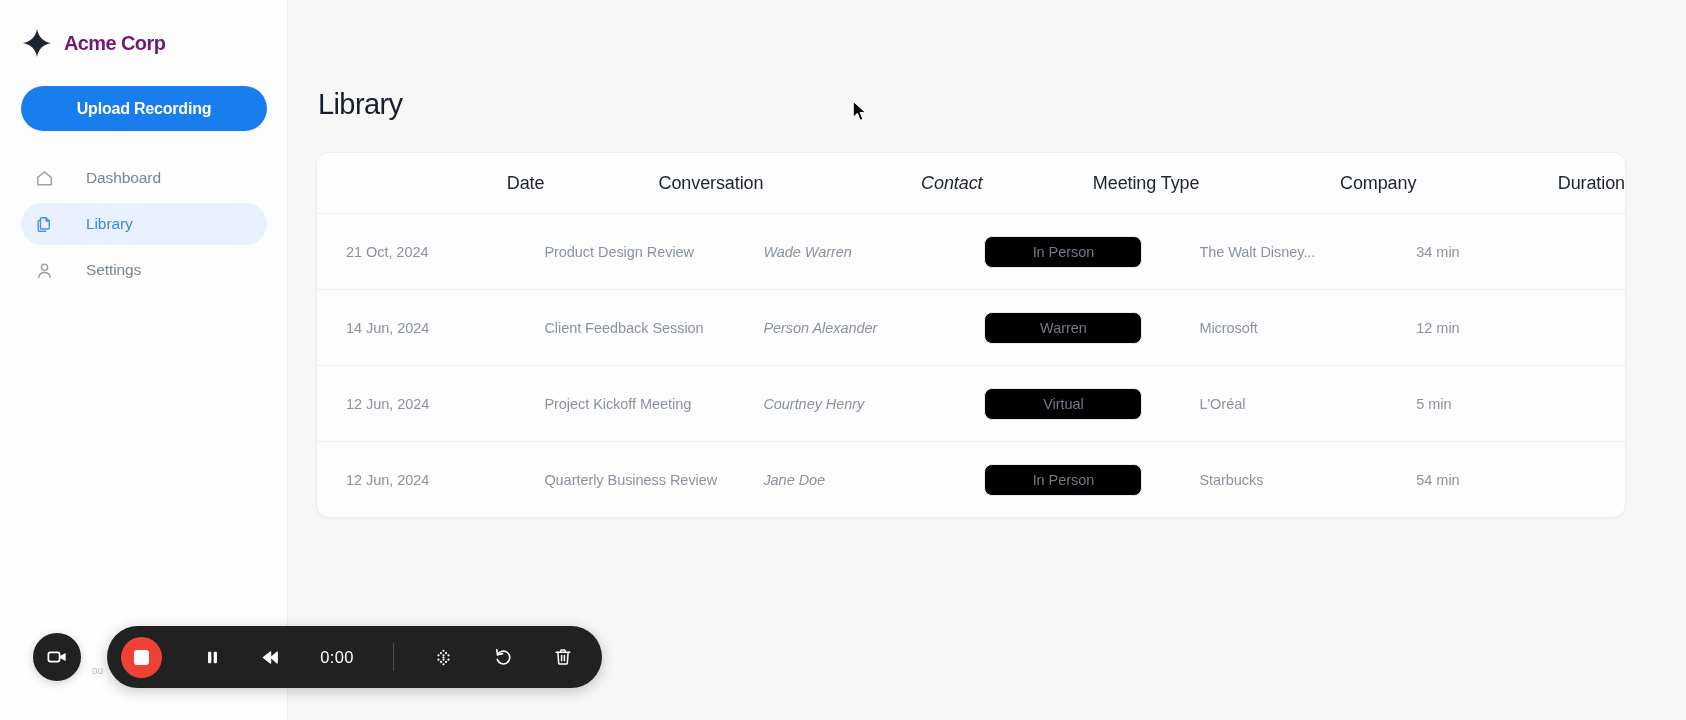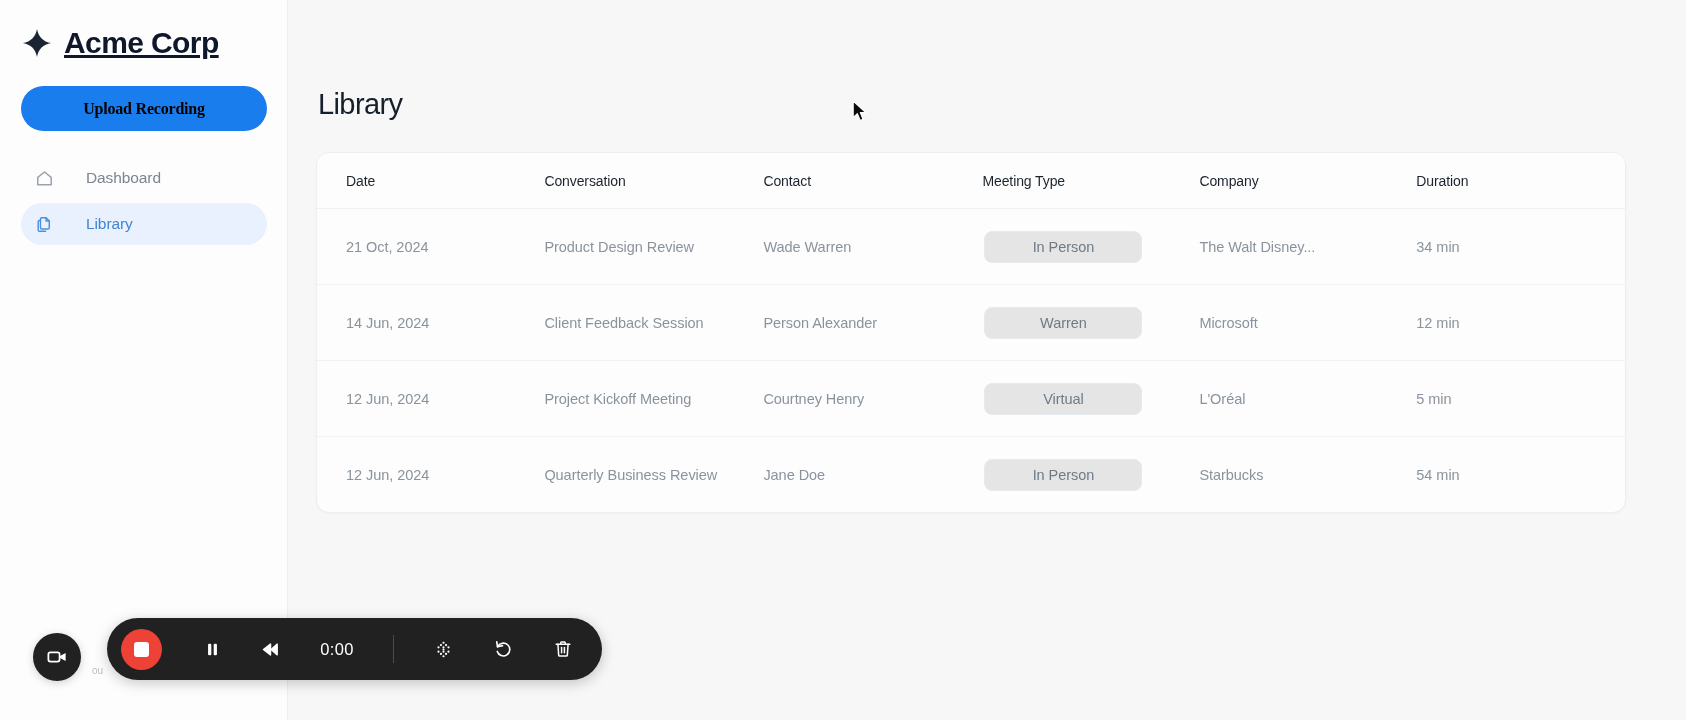--- a/index.html
+++ b/index.html
@@ -41,39 +41,38 @@
 
   .brand {
     display: flex;
     align-items: center;
     gap: 12px;
     height: 86px;
     padding-left: 2px;
   }
   .brand-star { width: 30px; height: 30px; display: block; flex: 0 0 30px; }
   .brand-name {
-    font-size: 30px;
+    font-size: 20px;
     font-weight: 700;
     letter-spacing: -0.6px;
-    color: #0f172a;
+    color: #701a75;
     white-space: nowrap;
-    text-decoration: underline;
   }
 
   .upload-btn {
     display: block;
     width: 246px;
     height: 45px;
     line-height: 45px;
     text-align: center;
     border: none;
     border-radius: 23px;
     background: #1a7ded;
-    color: #000000;
-    font-family: Liberation Serif, serif;
+    color: #ffffff;
+    font-family: Liberation Sans, sans-serif;
     font-size: 16px;
     font-weight: 700;
     letter-spacing: -0.2px;
     cursor: pointer;
     margin-left: 1px;
   }
 
   .nav { margin-top: 26px; }
 
   .nav-item {
@@ -127,22 +126,22 @@
     box-shadow: 0 1px 2px rgba(16,24,40,0.03);
   }
 
   table.data-table {
     width: 100%;
     border-collapse: collapse;
     table-layout: fixed;
   }
 
   .data-table thead th {
-    text-align: left;
-    font-size: 14px;
+    text-align: right;
+    font-size: 18px;
     font-weight: 500;
     color: #1b242e;
     padding: 20px 0 19px 0;
     letter-spacing: -0.1px;
     background: #fdfdfd;
     border-bottom: 1px solid #f0f0f0;
   }
 
   .data-table tbody td {
     font-size: 14.5px;
@@ -156,29 +155,29 @@
 
   
   .col-date      { width: 218px; padding-left: 29px !important; }
   .col-conv      { width: 210px; }
   .col-contact   { width: 210px; }
   .col-type      { width: 208px; }
   .col-company   { width: 208px; }
   .col-duration  { width: 200px; }
 
   th.col-conv, td.col-conv       { padding-left: 0; }
-  th.col-contact, td.col-contact { padding-left: 0; }
+  th.col-contact, td.col-contact { padding-left: 0; font-style: italic; }
 
   .badge {
     display: inline-block;
     min-width: 158px;
     text-align: center;
     padding: 7px 12px;
     border-radius: 8px;
-    background: #e5e5e5;
+    background: #000000;
     border: 1px solid #e7eaed;
     font-size: 14.5px;
     color: #6f7a85;
     letter-spacing: -0.05px;
     cursor: pointer;
     margin-left: 2px;
   }
 
   
   .rec-overlay {
@@ -214,21 +213,21 @@
     bottom: 44px;
     font-size: 10px;
     color: #b9bec4;
     letter-spacing: -0.1px;
     z-index: -1;
   }
 
   .rec-bar {
     position: absolute;
     left: 107px;
-    bottom: 40px;
+    bottom: 32px;
     height: 62px;
     border-radius: 31px;
     background: #212121;
     display: flex;
     align-items: center;
     padding: 0 22px 0 14px;
     gap: 15px;
     pointer-events: auto;
     box-shadow: 0 3px 14px rgba(0,0,0,0.22);
   }
@@ -336,20 +335,29 @@
         <span class="nav-ico">
           <svg viewBox="0 0 24 24" width="19" height="19" fill="none" stroke="currentColor" stroke-width="1.8" stroke-linecap="round" stroke-linejoin="round">
             <path d="M8.5 3.5 H14 L18 7.5 V16 A1.6 1.6 0 0 1 16.4 17.6 H8.5 A1.6 1.6 0 0 1 6.9 16 V5.1 A1.6 1.6 0 0 1 8.5 3.5 Z"></path>
             <path d="M14 3.5 V7.5 H18"></path>
             <path d="M6.9 7 H5.6 A1.6 1.6 0 0 0 4 8.6 V19 A1.6 1.6 0 0 0 5.6 20.6 H13.4"></path>
           </svg>
         </span>
         <span class="nav-label">Library</span>
       </div>
 
+      <div class="nav-item">
+        <span class="nav-ico">
+          <svg viewBox="0 0 24 24" width="19" height="19" fill="none" stroke="currentColor" stroke-width="1.9" stroke-linecap="round" stroke-linejoin="round">
+            <circle cx="12" cy="8" r="3.9"></circle>
+            <path d="M4.8 20.5 C5.6 16.6 8.5 14.6 12 14.6 C15.5 14.6 18.4 16.6 19.2 20.5"></path>
+          </svg>
+        </span>
+        <span class="nav-label">Settings</span>
+      </div>
 
     </nav>
   </aside>
 
   <main class="main">
 
     <h1 class="page-title">Library</h1>
 
     <section class="table-card">
       <table class="data-table">

